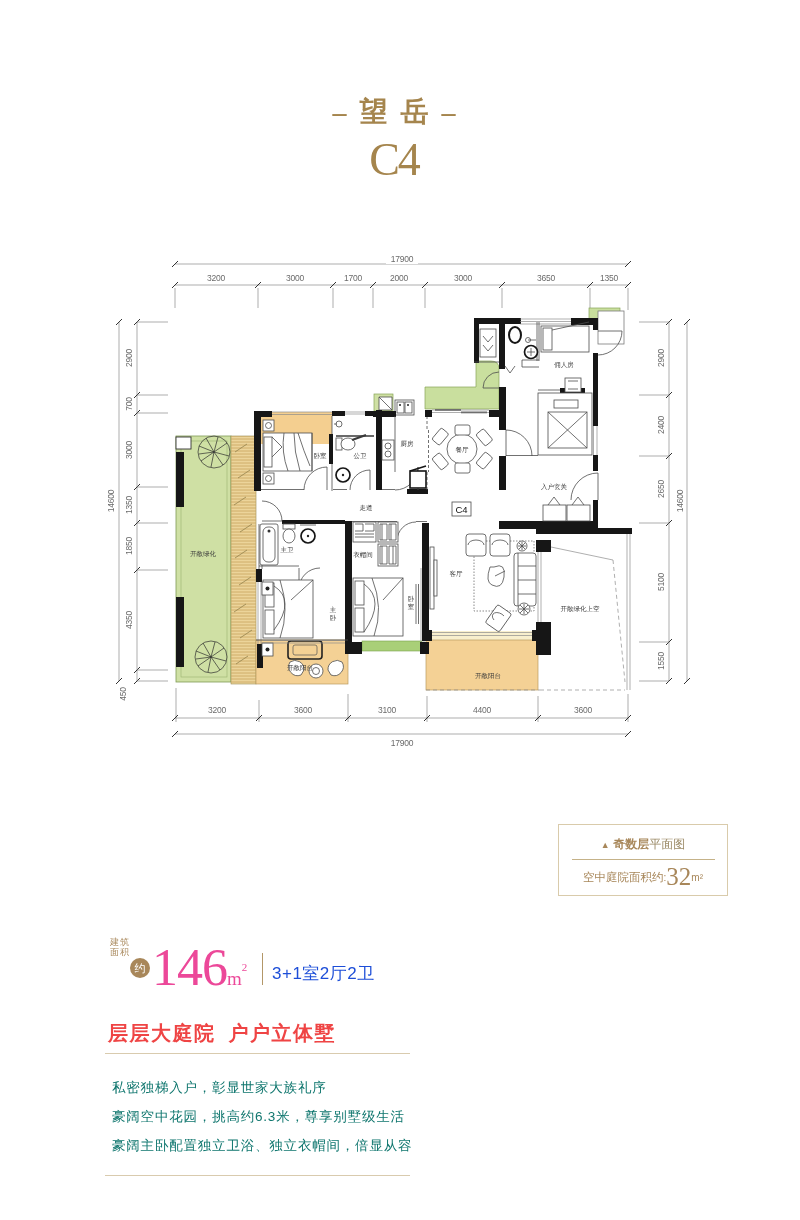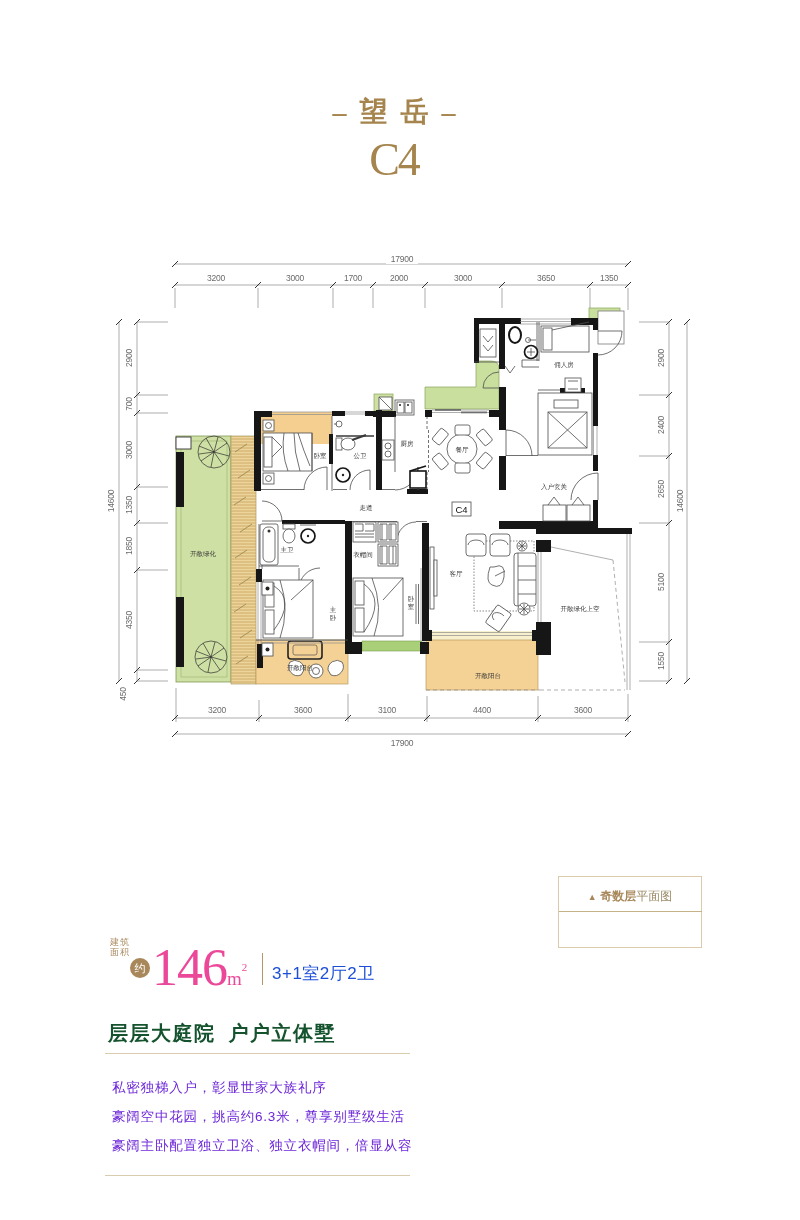--- a/index.html
+++ b/index.html
@@ -514,34 +514,35 @@
   <text class="lab" x="456" y="576" text-anchor="middle">客厅</text>
 
   <text class="lab" x="300" y="670" text-anchor="middle" font-size="5.5">开敞阳台</text>
 
   <g>
     <rect class="fw" x="452" y="502" width="19" height="14" stroke-width="0.8"></rect>
     <text x="461.5" y="512.5" text-anchor="middle" font-size="9.5" fill="#111">C4</text>
   </g>
 </svg>
 
-<div class="abs" style="left:558px;top:876px;width:144px;height:72px;border:1px solid #d9cbab;box-sizing:border-box">
+<div class="abs" style="left:558px;top:824px;width:170px;height:72px;border:1px solid #d9cbab;box-sizing:border-box">
   <div style="text-align:center;margin-top:11px;font-size:12px;color:#9b8a66"><span style="color:#a8875a;font-size:9px">▲</span> <b style="color:#a8875a">奇数层</b>平面图</div>
   <div style="margin:6px auto 0;width:143px;border-top:1px solid #c5b288"></div>
+  <div style="text-align:center;margin-top:3px;font-size:11.5px;color:#a8875a">空中庭院面积约<span style="font-size:10px">:</span><span style="font-family:'Liberation Serif',serif;font-size:25px;vertical-align:-4px">32</span><span style="font-size:10px">m²</span></div>
 </div>
 
 <div class="abs" style="left:110px;top:937px;font-size:9px;line-height:10px;color:#a8875a;letter-spacing:1px">建筑<br>面积</div>
 
 <div class="abs" style="left:130px;top:958px;width:20px;height:20px;border-radius:50%;background:#a8875a;color:#fff;font-size:11px;line-height:20px;text-align:center">约</div>
 
 <div class="abs" style="left:152px;top:938px;font-family:'Liberation Serif',serif;font-size:52px;color:#ec4899;letter-spacing:-1px">146<span style="font-size:19px;letter-spacing:0">m</span><span style="font-size:11px;vertical-align:14px;letter-spacing:0">2</span></div>
 
 <div class="abs" style="left:262px;top:953px;width:1px;height:32px;background:#b39768"></div>
 
 <div class="abs" style="left:272px;top:962px;font-size:17px;color:#1d4ed8;letter-spacing:0.5px">3+1室2厅2卫</div>
 
-<div class="abs" style="left:108px;top:1020px;font-family:'Liberation Serif',serif;font-weight:bold;font-size:20px;color:#14532d;letter-spacing:1.5px">层层大庭院&nbsp; 户户立体墅</div>
+<div class="abs" style="left:108px;top:1020px;font-family:'Liberation Serif',serif;font-weight:bold;font-size:20px;color:#ef4444;letter-spacing:1.5px">层层大庭院&nbsp; 户户立体墅</div>
 
 <div class="abs" style="left:105px;top:1053px;width:305px;border-top:1px solid #d9cbae"></div>
 
-<div class="abs" style="left:112px;top:1073px;font-size:13.5px;color:#6d28d9;letter-spacing:0.8px;line-height:29px">私密独梯入户，彰显世家大族礼序<br>豪阔空中花园，挑高约6.3米，尊享别墅级生活<br>豪阔主卧配置独立卫浴、独立衣帽间，倍显从容</div>
+<div class="abs" style="left:112px;top:1073px;font-size:13.5px;color:#0f766e;letter-spacing:0.8px;line-height:29px">私密独梯入户，彰显世家大族礼序<br>豪阔空中花园，挑高约6.3米，尊享别墅级生活<br>豪阔主卧配置独立卫浴、独立衣帽间，倍显从容</div>
 
 <div class="abs" style="left:105px;top:1175px;width:305px;border-top:1px solid #d9cbae"></div>
 
 </body></html>

